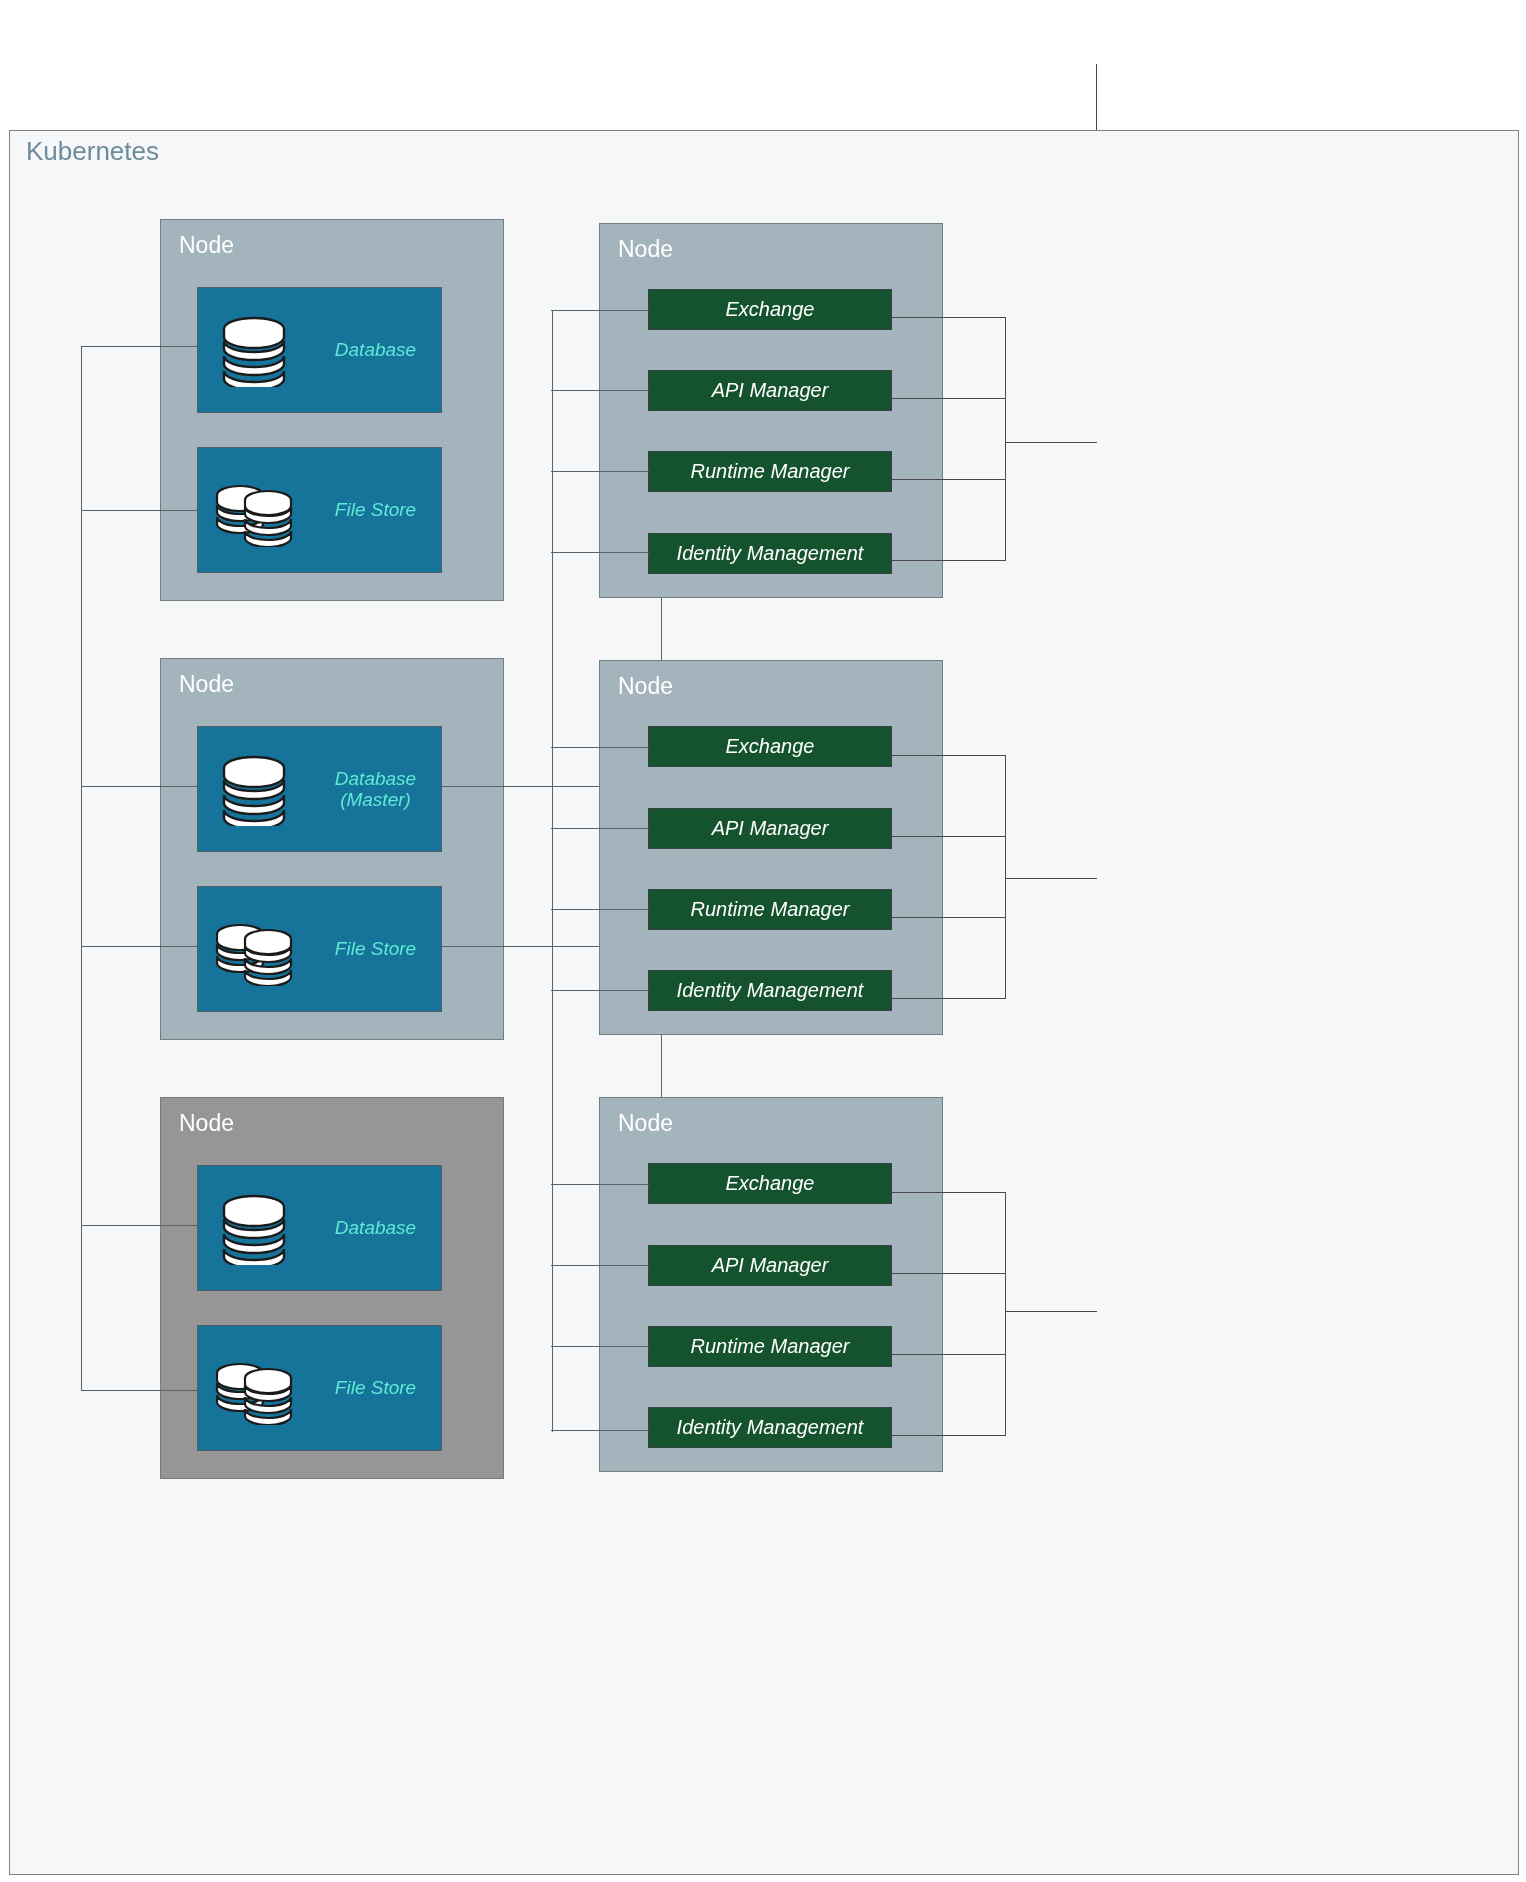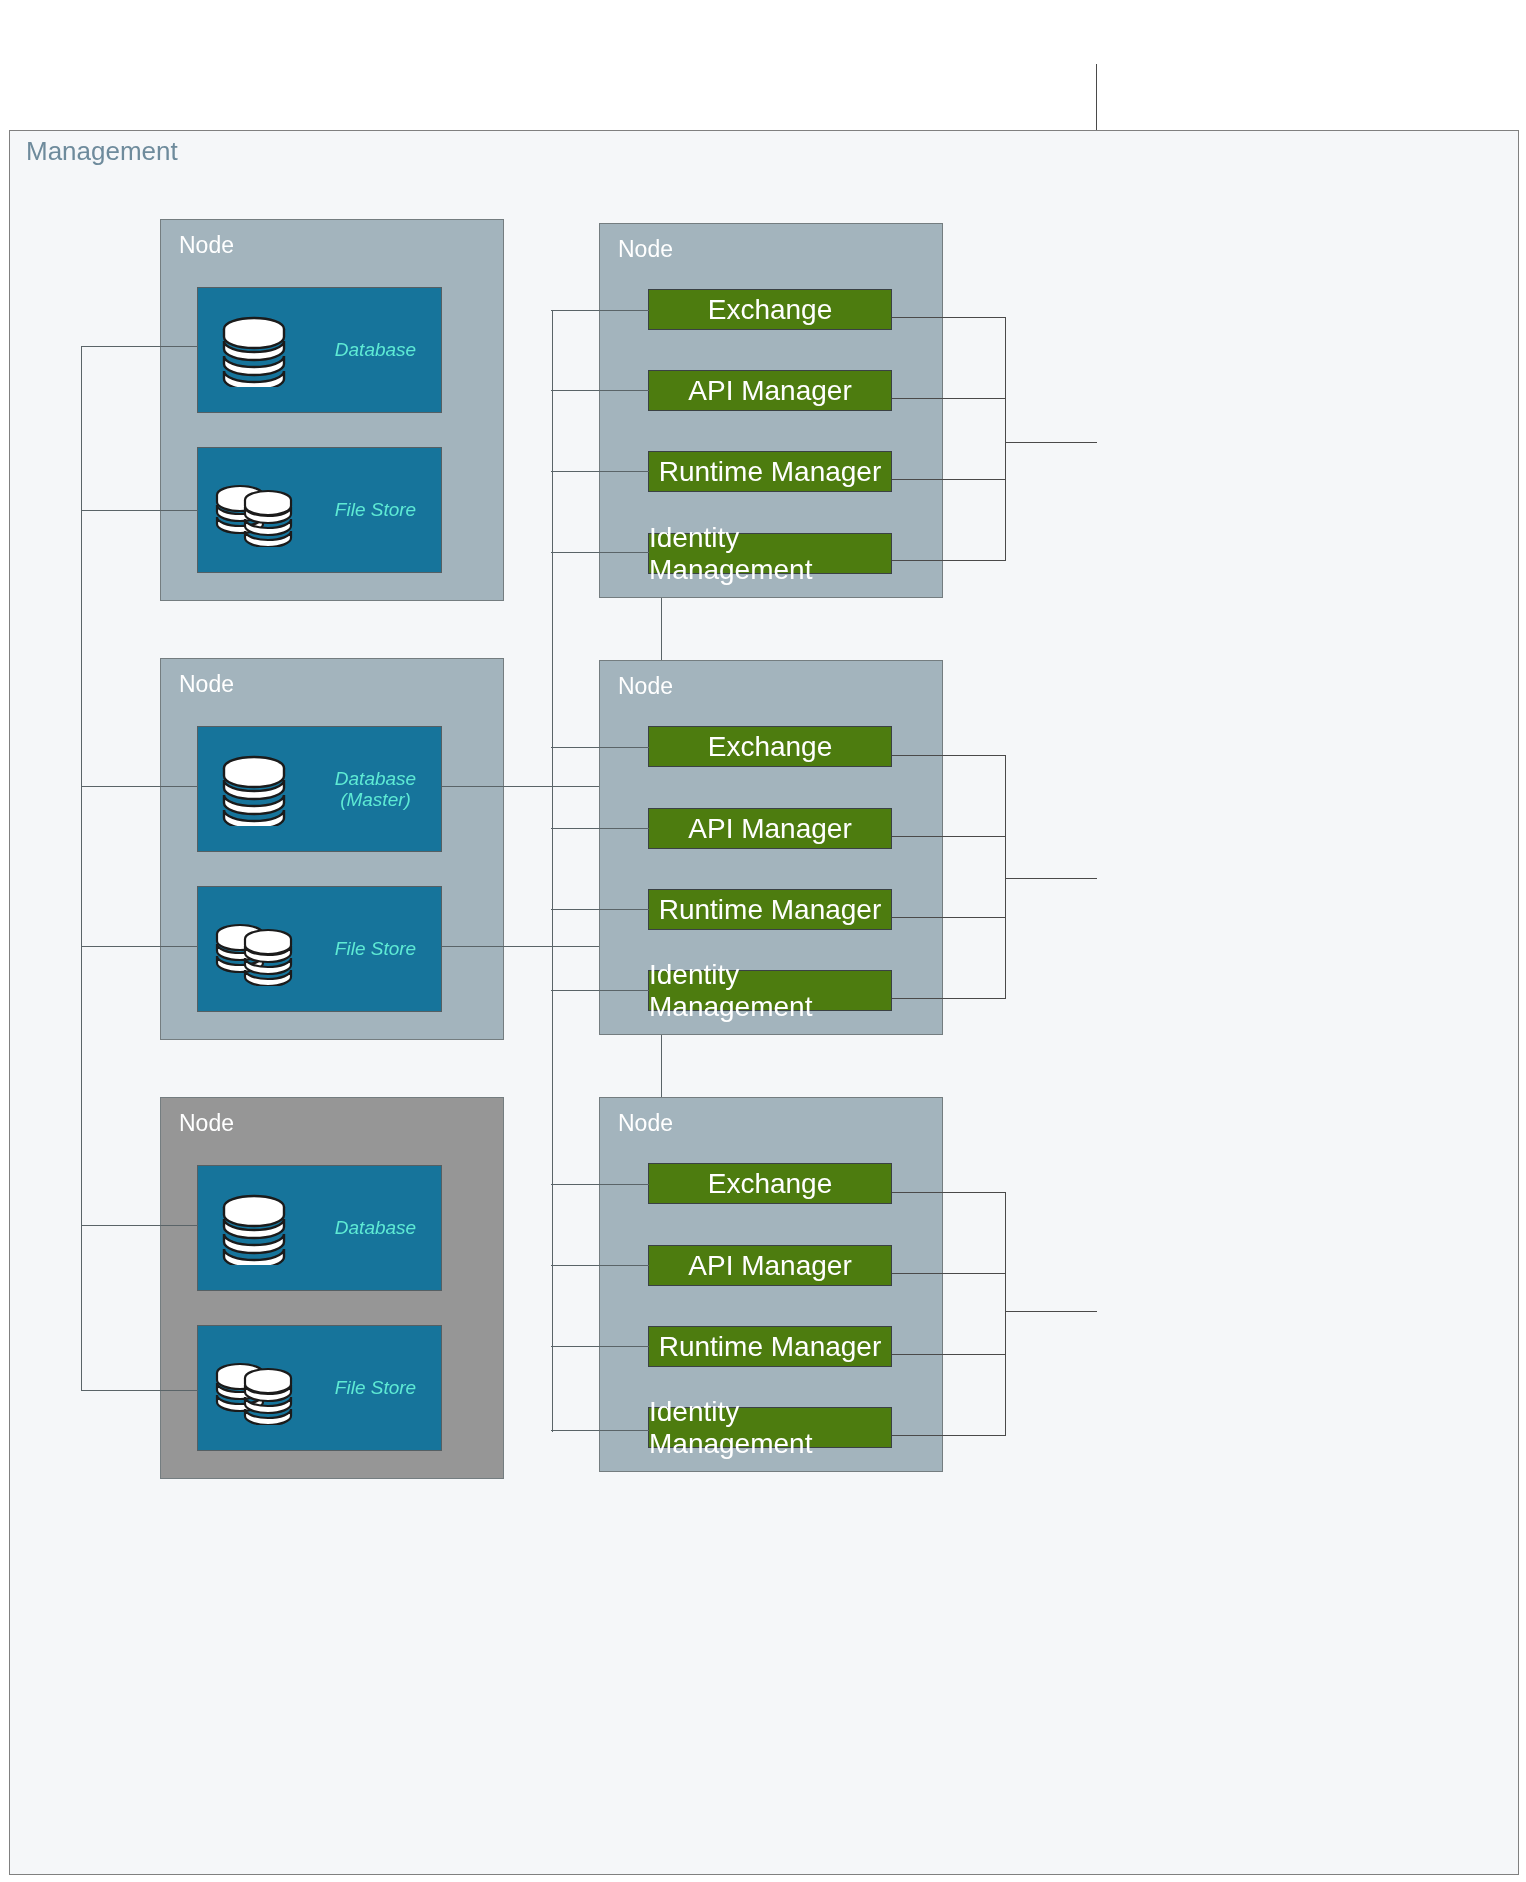--- a/index.html
+++ b/index.html
@@ -102,27 +102,28 @@
     font-size: 19px;
     line-height: 1.12;
     white-space: pre-line;
     font-style: italic;
   }
 
   
   .service {
     position: absolute;
     box-sizing: border-box;
-    background: #4d7c0f;
+    background: #14532d;
     border: 1px solid #3a4144;
     color: #ffffff;
-    font-size: 28px;
+    font-size: 20px;
     display: flex;
     align-items: center;
     justify-content: center;
+    font-style: italic;
   }
 
   
   .hline {
     position: absolute;
     height: 0;
     border-top: 1.6px solid #4a4a4a;
   }
   .vline {
     position: absolute;
@@ -134,21 +135,21 @@
 </style>
 </head>
 <body>
 
 <div id="canvas">
 
 
   <div class="vline" style="left:1096px; top:64px; height:1247px;"></div>
 
   <div class="k8s-box"></div>
-  <div class="k8s-label">Management</div>
+  <div class="k8s-label">Kubernetes</div>
 
   <div class="vline thin" style="left:81px; top:346px; height:1045px;"></div>
 
   <div class="node light" style="left:160px; top:219px; width:344px; height:382px;">
     <div class="node-label">Node</div>
   </div>
   <div class="store" style="left:197px; top:287px; width:245px; height:126px;">
     <span class="icon-slot">
       <svg width="66" height="74" viewBox="0 0 66 74" aria-hidden="true">
         <g fill="#ffffff" stroke="#1b1b1b" stroke-width="2.4">

